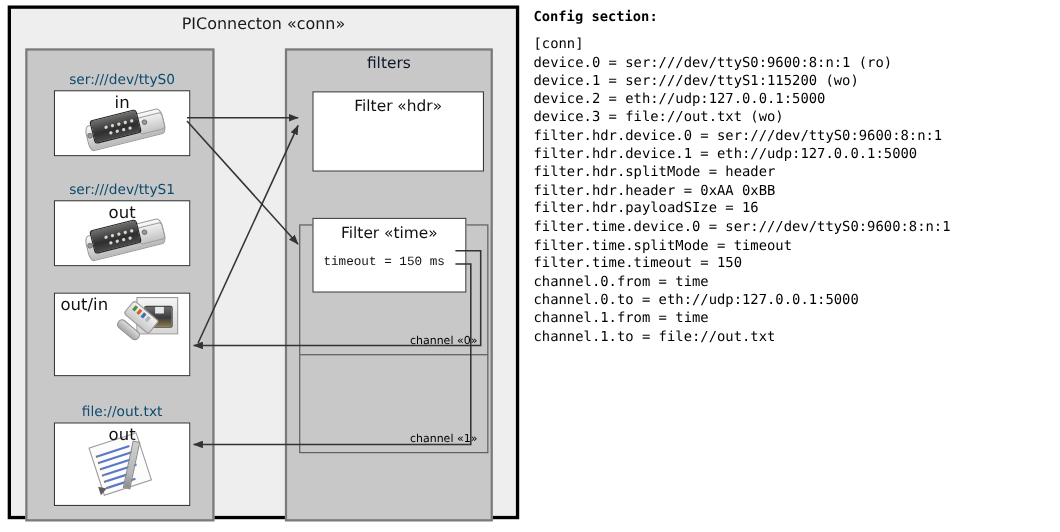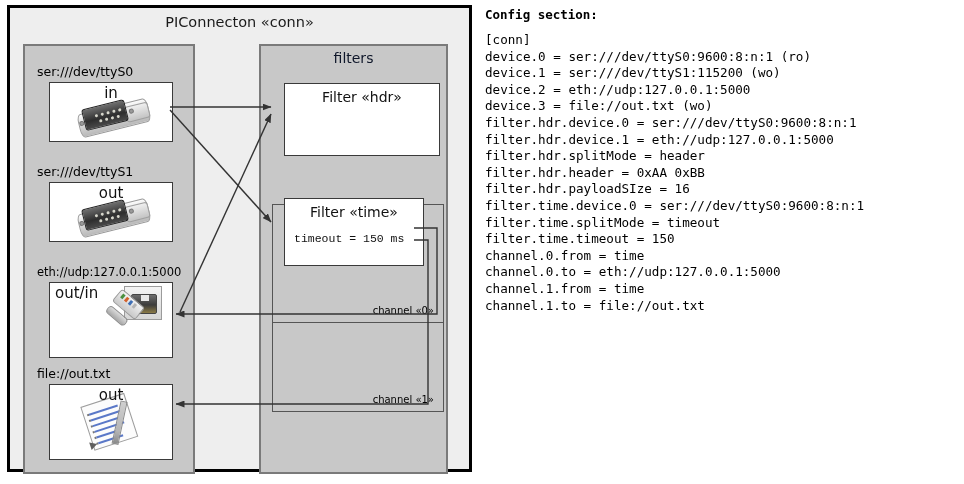--- a/index.html
+++ b/index.html
@@ -63,21 +63,22 @@
   }
 
   
   .device-entry {
     position: absolute;
     left: 12px;
     width: 148px;
   }
   .device-label {
     font-size: 12.5px;
-    color: #000000;
+    color: #0c4a6e;
+    text-align: center;
     line-height: 16px;
     white-space: nowrap;
   }
   .device-label.small {
     font-size: 11.5px;
   }
   .device-card {
     position: relative;
     width: 124px;
     height: 60px;
@@ -411,21 +412,20 @@
                 <div class="pin" style="left:21px;top:6px;"></div>
               </div>
             </div>
             <div class="screw" style="left:1px;top:13px;"></div>
             <div class="screw" style="left:52px;top:13px;"></div>
           </div>
         </div>
       </div>
 
       <div class="device-entry" style="top:218px;">
-        <div class="device-label small">eth://udp:127.0.0.1:5000</div>
         <div class="device-card wide-io">
           <span class="card-caption left-top">out/in</span>
           <div class="eth">
             <div class="faceplate">
               <div class="jack">
                   <div class="jack-notch"></div>
                 </div>
             </div>
             <div class="cable"></div>
             <div class="plug">

